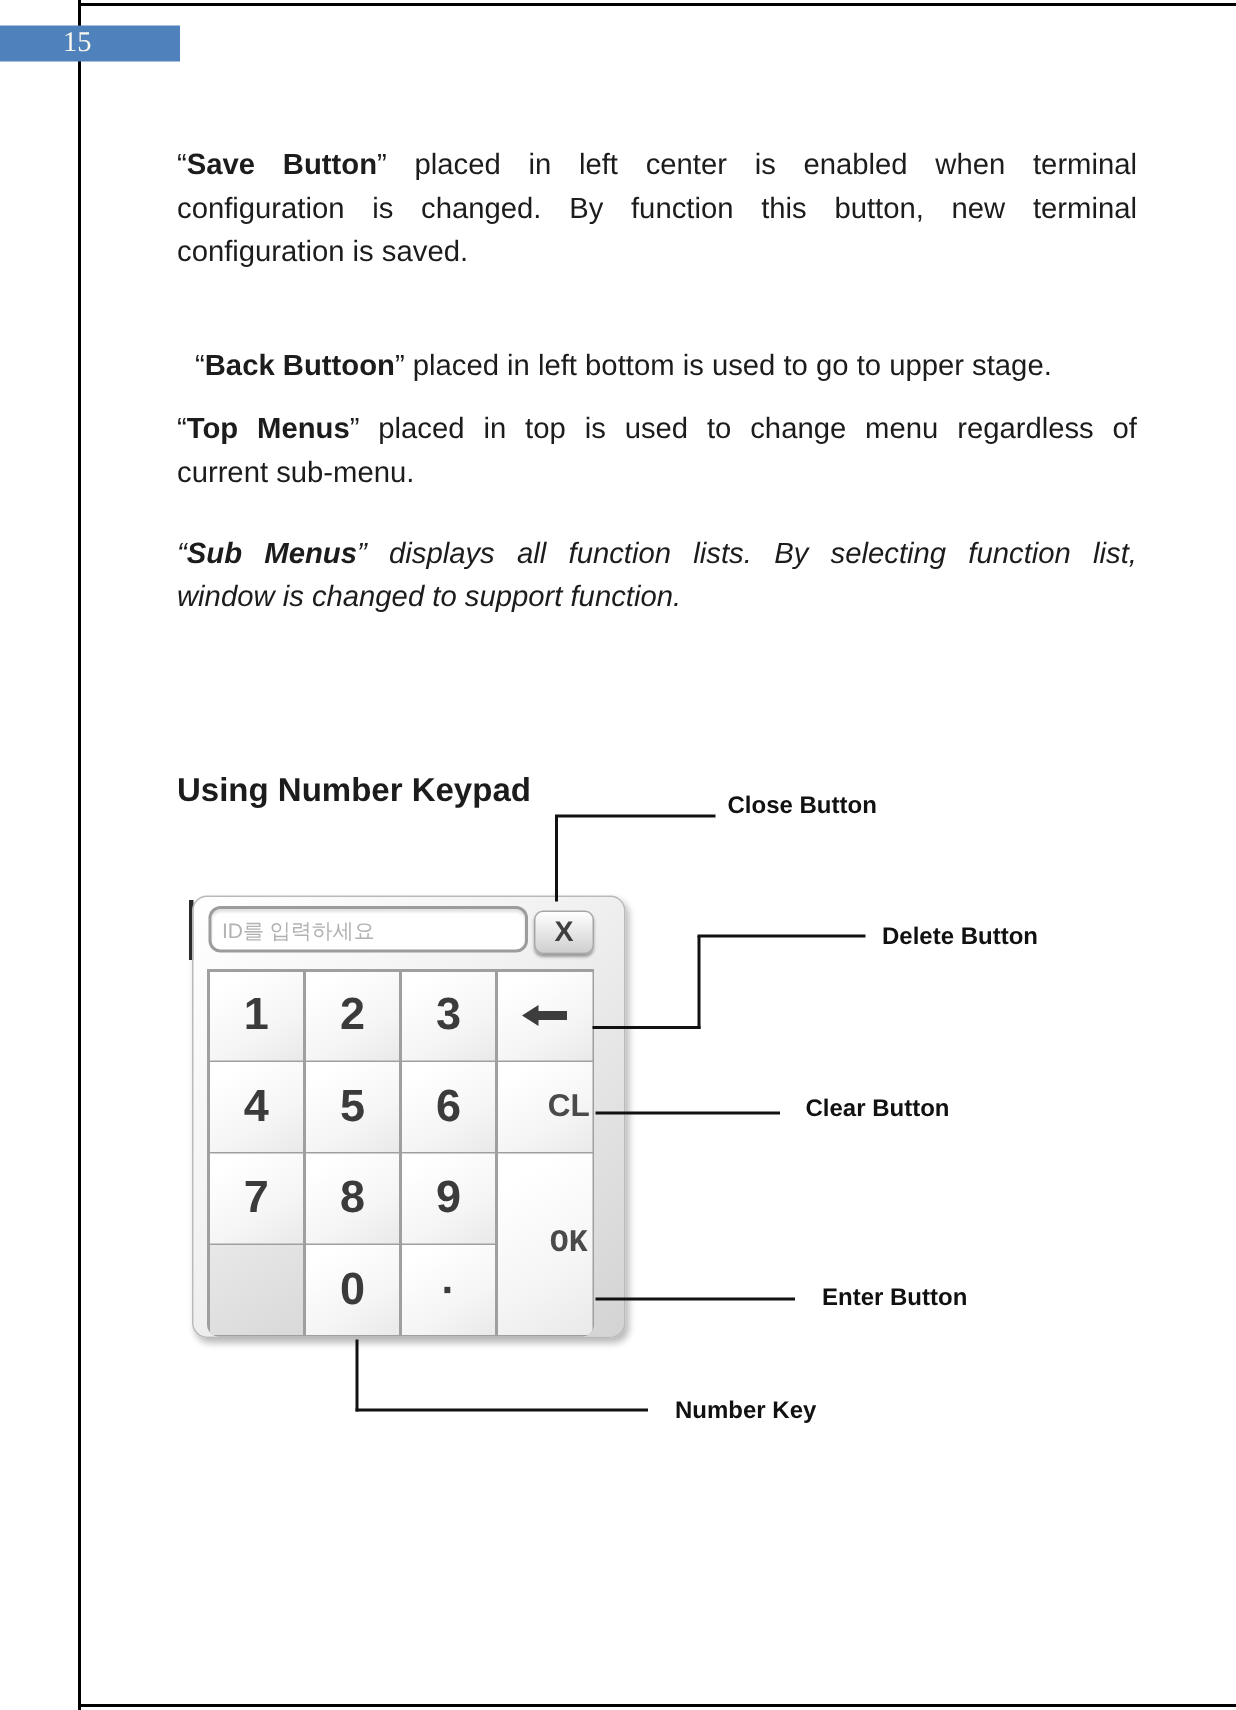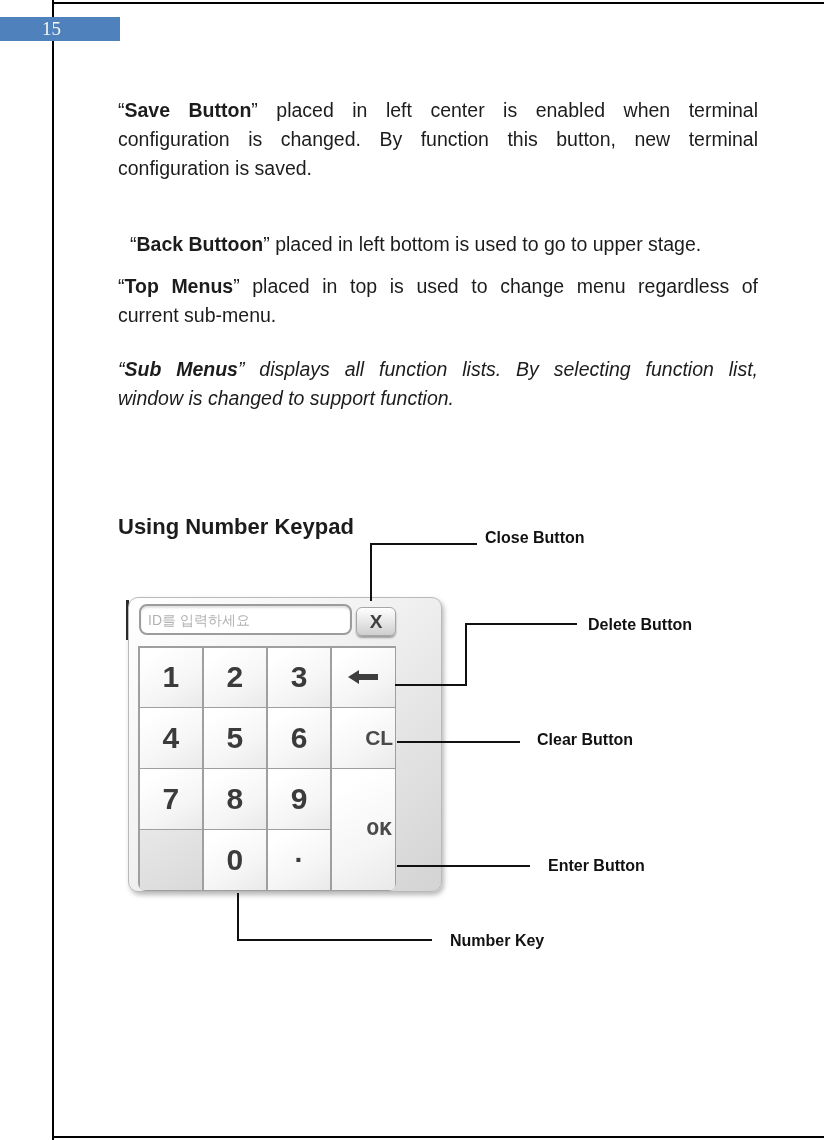--- a/index.html
+++ b/index.html
@@ -21,21 +21,21 @@
   .jline{text-align:justify;text-align-last:justify;text-justify:inter-word;}
   .lline{text-align:left;}
   .b{font-weight:bold;}
   #para-save{top:96px;}
   #para-back{top:214px;padding-left:12px;width:628px;margin-top:16px;}
   #para-top{top:272px;}
   #para-sub{top:355px;font-style:italic;}
   #section-heading{position:absolute;left:118px;top:473px;font-size:22px;font-weight:bold;line-height:26px;margin-top:41px;}
 
   
-  #keypad-panel{position:absolute;left:128px;top:597px;width:314px;height:295px;
+  #keypad-panel{position:absolute;left:128px;top:597px;width:289px;height:295px;
         border-radius:10px;border:1px solid #b9b9b9;box-sizing:border-box;
         background:linear-gradient(135deg,#ffffff 0%,#f1f1f1 45%,#d3d3d3 100%);
         box-shadow:2px 3px 5px rgba(0,0,0,.28);}
   #left-tick{position:absolute;left:126px;top:600px;width:3px;height:40px;background:#2b2b2b;}
   #id-input{position:absolute;left:10px;top:6px;width:213px;height:31px;box-sizing:border-box;
         border:2px solid #9c9c9c;border-radius:8px;background:#fff;padding:0 0 0 7px;
         font-family:"Liberation Sans",sans-serif;font-size:14px;color:#555;outline:none;
         box-shadow:inset 0 2px 2px rgba(0,0,0,.12);}
   #id-input::placeholder{color:#b2b2b2;opacity:1;}
   #close-key{position:absolute;left:227px;top:9px;width:40px;height:29px;

